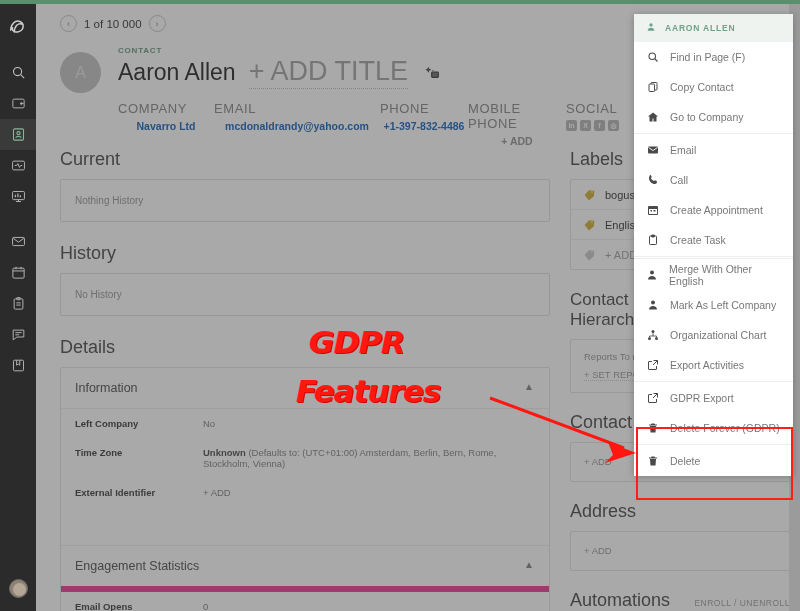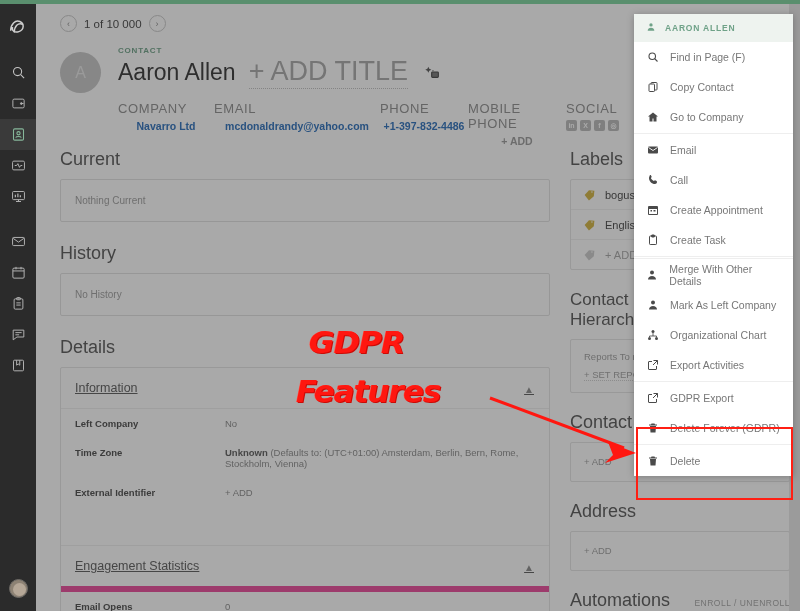--- a/index.html
+++ b/index.html
@@ -90,28 +90,27 @@
   .sec-title { font-size:18px; color:#555; font-weight:400; margin-bottom:9px; }
   .sec-title.sm { font-size:17px; line-height:20px; }
   .placeholder-box {
     border:1px solid #e2e2e2; border-radius:2px; height:43px;
     display:flex; align-items:center; padding-left:14px;
     font-size:10px; color:#9e9e9e; margin-bottom:21px; background:#fff;
   }
 
   .card { border:1px solid #e4e4e4; border-radius:2px; background:#fff; }
   .card-head {
-    display:flex; align-items:flex-end; justify-content:space-between;
+    display:flex; align-items:flex-start; justify-content:space-between;
     padding:13px 15px 13px 14px; font-size:12.5px; color:#5a5a5a;
     border-bottom:1px solid #efefef;
-    text-decoration:underline;
   }
   .chev { color:#8a8a8a; font-size:10px; }
   .row { display:flex; padding:9px 14px; font-size:9.5px; }
-  .row-k { width:150px; font-weight:bold; color:#4a4a4a; }
+  .row-k { width:128px; font-weight:bold; color:#4a4a4a; }
   .row-v { color:#8a8a8a; flex:1; }
   .row-v b { color:#5a5a5a; }
   .card-spacer { height:38px; }
   .card-sep { border-top:1px solid #efefef; }
 
   
   .labels-box { border:1px solid #e4e4e4; border-radius:2px; background:#fff; margin-bottom:20px; }
   .label-row { display:flex; align-items:center; gap:9px; padding:8px 12px; font-size:11px; color:#444; border-bottom:1px solid #f0f0f0;}
   .label-row:last-child { border-bottom:none; color:#a6a6a6; }
   .tag { width:13px; height:13px; }
@@ -328,21 +327,21 @@
             </div>
           </div>
         </div>
       </div>
     </div>
 
     <div class="cols">
 
       <div class="colL">
         <div class="sec-title">Current</div>
-        <div class="placeholder-box">Nothing Current</div>
+        <div class="placeholder-box">Nothing History</div>
 
         <div class="sec-title">History</div>
         <div class="placeholder-box">No History</div>
 
         <div class="sec-title">Details</div>
 
         <div class="card">
           <div class="card-head">
             <span>Information</span>
             <span class="chev">▲</span>
@@ -522,21 +521,21 @@
 
     <div class="ctx-div"></div>
 
     <div class="ctx-item">
       <span class="ic">
         <svg width="12" height="12" viewBox="0 0 24 24" fill="#4a4a4a">
             <circle cx="12" cy="7" r="4"></circle>
             <path d="M4 21c0-4.4 3.6-7 8-7s8 2.6 8 7z"></path>
           </svg>
       </span>
-      <span>Merge With Other Details</span>
+      <span>Merge With Other English</span>
     </div>
 
     <div class="ctx-item">
       <span class="ic">
         <svg width="12" height="12" viewBox="0 0 24 24" fill="#4a4a4a">
             <circle cx="12" cy="7" r="4"></circle>
             <path d="M4 21c0-4.4 3.6-7 8-7s8 2.6 8 7z"></path>
           </svg>
       </span>
       <span>Mark As Left Company</span>

